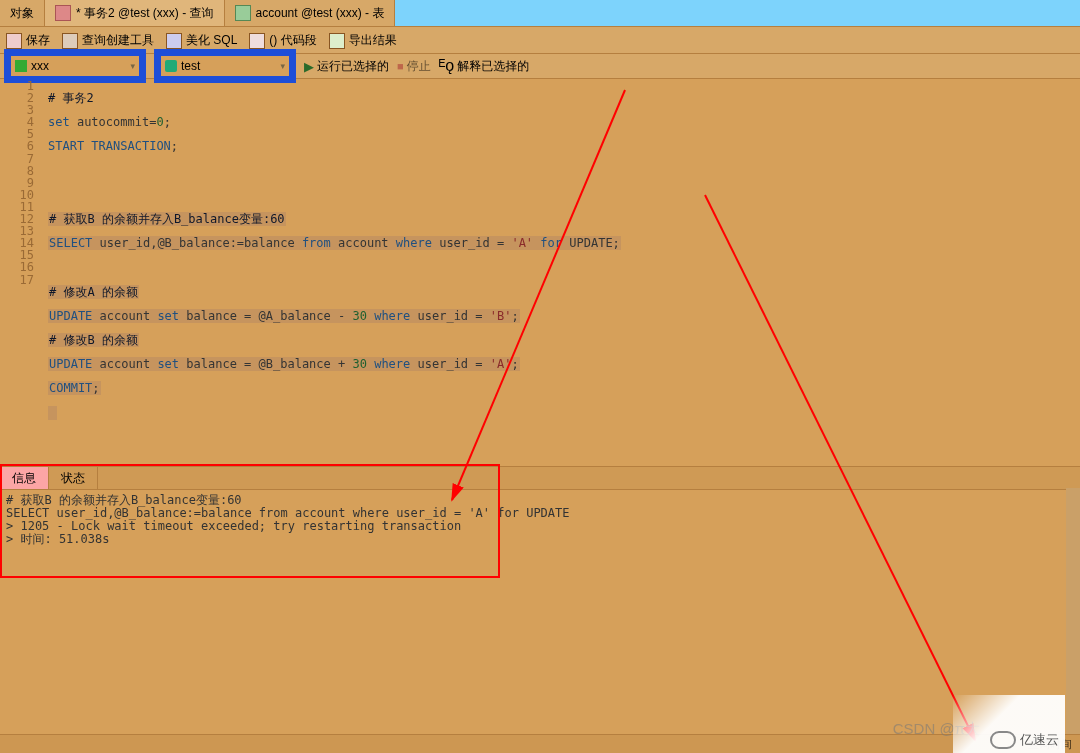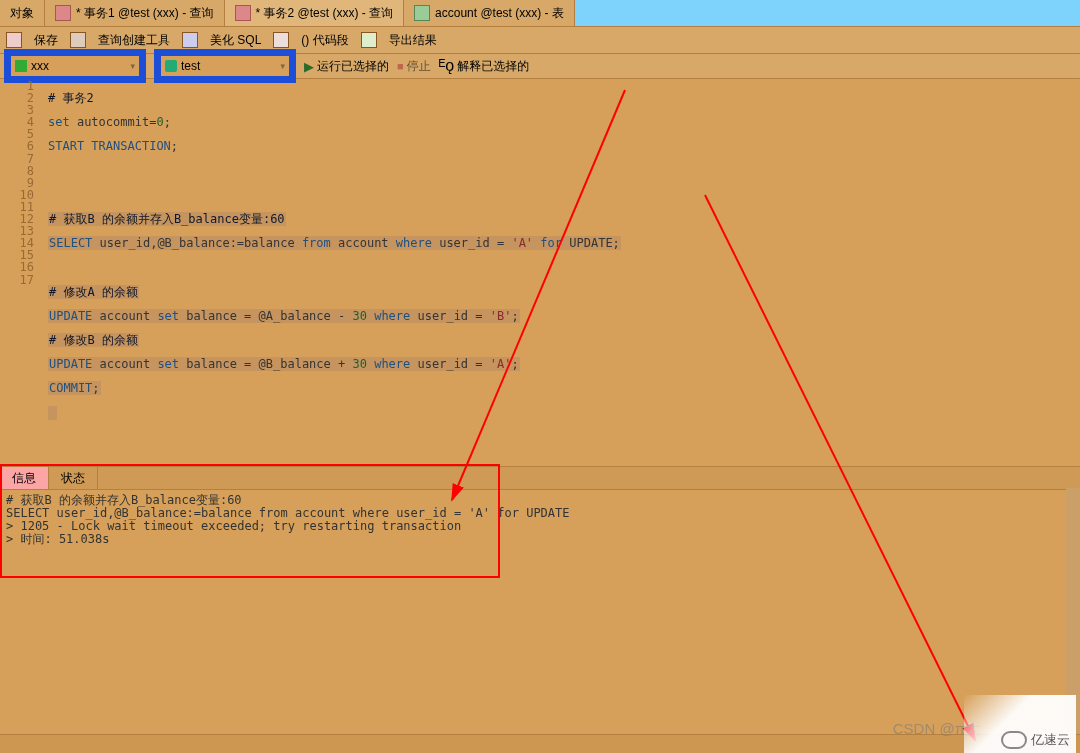--- a/index.html
+++ b/index.html
@@ -3,21 +3,21 @@
 <meta charset="utf-8">
 <style>
 html,body{margin:0;padding:0;width:1080px;height:753px;overflow:hidden;font-family:"Microsoft YaHei",Arial,sans-serif;font-size:12px;background:#d6a05a;color:#000;position:relative}
 .tabbar{display:flex;height:26px;background:#7dd3fc;border-bottom:1px solid #b57f3f}
 .tab{display:flex;align-items:center;padding:0 10px;border-right:1px solid #b57f3f;white-space:nowrap;gap:5px;background:#d7a868}
 .tab.active{background:#e0b67b}
 .tab .ic{width:14px;height:14px;display:inline-block}
 .ic-query{background:#d88;border:1px solid #a55}
 .ic-table{background:#9c9;border:1px solid #585}
 .toolbar{display:flex;height:26px;align-items:center;background:#d7a868;border-bottom:1px solid #b57f3f;padding:0 6px;gap:12px}
-.tbtn{display:flex;align-items:flex-start;gap:12px;cursor:pointer}
+.tbtn{display:flex;align-items:flex-end;gap:4px;cursor:pointer}
 .tbtn .ic{width:14px;height:14px;display:inline-block;border:1px solid #885522}
 .ic-save{background:#ecc}
 .ic-tool{background:#dcb}
 .ic-sql{background:#cce}
 .ic-code{background:#edd}
 .ic-export{background:#dec}
 .runbar{display:flex;height:24px;align-items:center;background:#d7a868;border-bottom:1px solid #b57f3f;padding:0 4px;gap:8px}
 .combo{display:flex;align-items:center;height:20px;border:7px solid #1d4ed8;background:#d6a05a;padding:0 4px;gap:4px;min-width:120px;justify-content:space-between}
 .combo .cic{width:12px;height:12px;background:#3a3}
 .combo .dbic{width:12px;height:12px;background:#2a7;border-radius:2px}
@@ -36,34 +36,30 @@
 .c-str{color:#8a2a2a}
 .hl{background:#c6945e;padding:0 1px}
 .outtabs{display:flex;height:22px;background:#cf9a55;border-top:1px solid #b57f3f;border-bottom:1px solid #b57f3f}
 .otab{padding:3px 12px;border-right:1px solid #b57f3f}
 .otab.active{background:#fca5a5}
 .output{height:260px;background:#d6a05a;font-family:Consolas,monospace;font-size:12px;line-height:13px;padding:4px 6px;white-space:pre;position:relative;color:#333}
 .statusbar{position:absolute;bottom:0;left:0;right:0;height:18px;background:#cd9752;border-top:1px solid #b57f3f;display:flex;justify-content:flex-end;align-items:center;padding:0 8px;font-size:11px;color:#3a2a15}
 .redbox{position:absolute;border:2px solid red;pointer-events:none}
 .arrowsvg{position:absolute;top:0;left:0;pointer-events:none}
 .watermark{position:absolute;right:100px;bottom:14px;color:rgba(120,120,120,0.55);font-size:15px;font-family:Arial}
-.brand{position:absolute;right:4px;bottom:0;width:100px;height:50px;background:linear-gradient(135deg,rgba(255,255,255,0) 0%,rgba(255,255,255,0.95) 40%);display:flex;align-items:flex-end;justify-content:flex-end;padding:4px 6px;font-size:13px;color:#555}
+.brand{position:absolute;right:15px;bottom:0;width:100px;height:50px;background:linear-gradient(135deg,rgba(255,255,255,0) 0%,rgba(255,255,255,0.95) 40%);display:flex;align-items:flex-end;justify-content:flex-end;padding:4px 6px;font-size:13px;color:#555}
 .brand .cl{width:22px;height:14px;border:2px solid #888;border-radius:10px;margin-right:4px;position:relative}
 .scrolltrack{position:absolute;right:0;top:488px;width:14px;height:247px;background:#caa068}
 </style>
 </head>
 <body>
 
 <div class="tabbar">
   <div class="tab">
       <span>对象</span>
-    </div>
-  <div class="tab">
-      <span class="ic ic-query"></span>
-      <span>* 事务1 @test (xxx) - 查询</span>
     </div>
   <div class="tab active">
       <span class="ic ic-query"></span>
       <span>* 事务2 @test (xxx) - 查询</span>
     </div>
   <div class="tab">
       <span class="ic ic-table"></span>
       <span>account @test (xxx) - 表</span>
     </div>
 </div>

